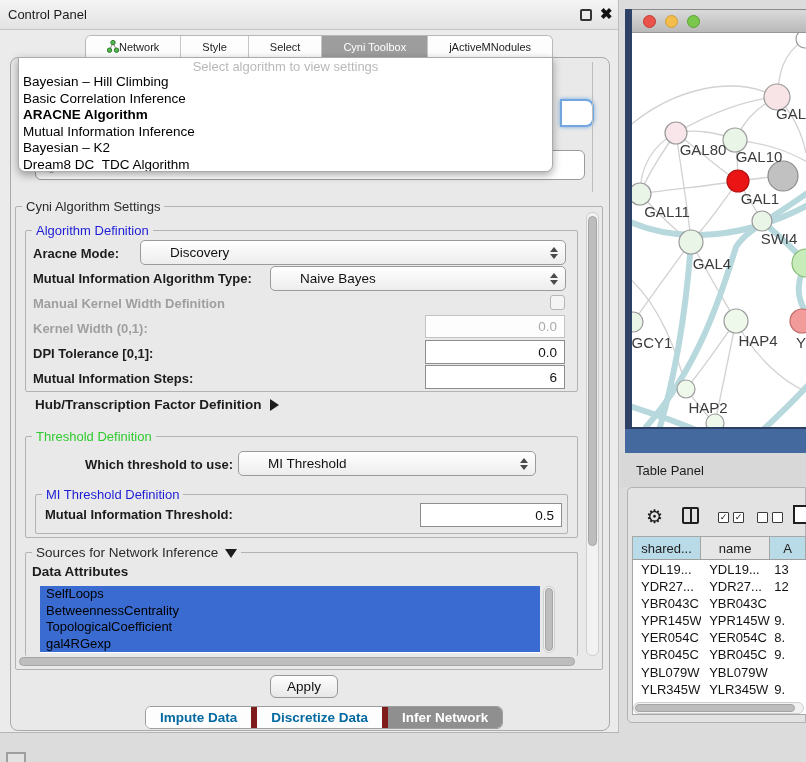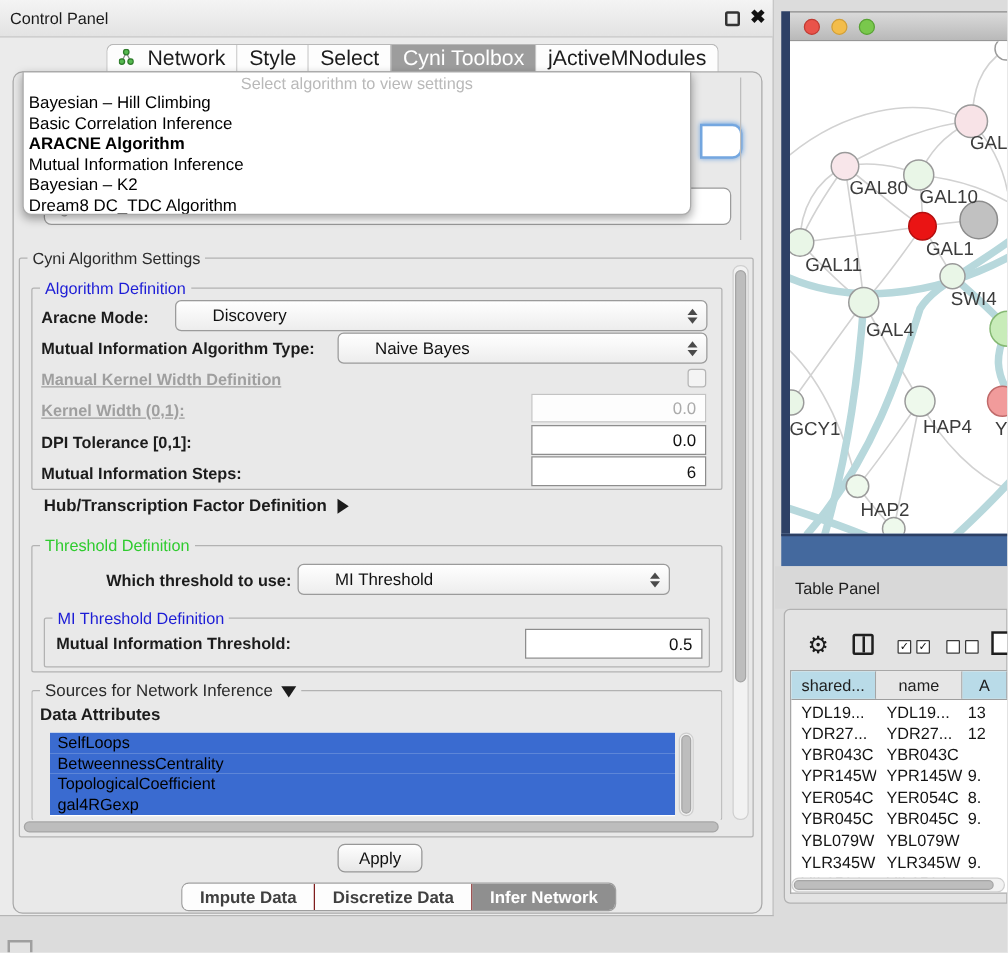--- a/index.html
+++ b/index.html
@@ -9,55 +9,55 @@
   .abs{position:absolute;}
   
   #cp{left:0;top:0;width:619px;height:733px;background:#ebebeb;border-right:1px solid #bcbcbc;border-bottom:1px solid #b5b5b5;}
   #cp-title{left:0;top:0;width:100%;height:30px;background:linear-gradient(#f4f4f4,#e3e3e3);border-bottom:1px solid #c6c6c6;}
   #cp-title-text{left:8px;top:7px;font-size:13px;color:#1b1b1b;}
   .win-btn{font-size:13px;color:#222;line-height:13px;}
   #float-btn{left:580px;top:9px;width:12px;height:12px;border:2px solid #333;border-radius:2px;}
   #close-btn{left:600px;top:7px;font-weight:bold;font-size:15px;color:#111;}
   
   #tabbar{left:85px;top:35px;height:23px;display:flex;background:#fdfdfd;border:1px solid #b8b8b8;border-bottom:none;border-radius:6px 6px 0 0;overflow:hidden;}
-  .tab{display:flex;align-items:center;gap:11px;padding:0 9px;font-size:17px;color:#1c1c1c;background:#fdfdfd;border-right:1px solid #c6c6c6;white-space:nowrap;}
+  .tab{display:flex;align-items:center;gap:0;padding:0 21px;font-size:11px;color:#1c1c1c;background:#fdfdfd;border-right:1px solid #c6c6c6;white-space:nowrap;}
   .tab:last-child{border-right:none;}
   .tab.sel{background:#9d9d9d;color:#fff;}
   
   #panel{left:10px;top:57px;width:600px;height:674px;border:1px solid #a9a9a9;border-radius:8px;background:#e9e9e9;}
   
   .sliver-line{background:#bdbdbd;}
   #combo-ghost{left:35px;top:150px;width:550px;height:30px;background:#fff;border:1px solid #9b9b9b;border-radius:6px;font-size:13px;color:#9a9a9a;display:flex;align-items:center;padding-left:12px;}
   #focus-combo{left:560px;top:99px;width:34px;height:28px;background:#fff;border:2px solid #74a7e0;box-shadow:0 0 4px #74a7e0;border-radius:0 8px 8px 0;}
   
   .grp{border:1px solid #b2b2b2;border-radius:2px;}
   .lg{position:absolute;top:-8px;left:6px;background:#e9e9e9;padding:0 4px;font-size:13px;color:#2b2b2b;white-space:nowrap;}
   .lg.blue{color:#1d1dd6;}
   .lg.green{color:#2fcb2f;}
   .lb{font-size:13px;font-weight:bold;color:#1c1c1c;white-space:nowrap;}
-  .lb.dis{color:#9f9f9f;text-decoration:underline;}
+  .lb.dis{color:#9f9f9f;}
   .fld{background:#fff;border:1px solid #8d8d8d;font-size:13.5px;color:#111;display:flex;align-items:center;justify-content:flex-end;padding:0 7px;}
   .fld.dis{border-color:#c3c3c3;color:#ababab;background:#fdfdfd;}
   .cmb{background:linear-gradient(#ffffff,#ededed);border:1px solid #9b9b9b;border-radius:5px;display:flex;align-items:center;font-size:13.5px;color:#111;padding-left:29px;}
   .spin{position:absolute;right:7px;top:50%;transform:translateY(-50%);display:flex;flex-direction:column;gap:2px;}
   .spin i{display:block;width:0;height:0;border-left:4px solid transparent;border-right:4px solid transparent;}
   .spin .up{border-bottom:5px solid #4a4a4a;}
   .spin .dn{border-top:5px solid #4a4a4a;}
   .tri-right{display:inline-block;width:0;height:0;border-top:6px solid transparent;border-bottom:6px solid transparent;border-left:9px solid #1c1c1c;margin-left:8px;vertical-align:-2px;}
   .tri-down{display:inline-block;width:0;height:0;border-left:6px solid transparent;border-right:6px solid transparent;border-top:9px solid #1c1c1c;margin-left:7px;vertical-align:-1px;}
   .chk{border:1px solid #b5b5b5;border-radius:3px;background:#f4f4f4;}
   
   .sb-track{background:#f2f2f2;border:1px solid #cfcfcf;border-radius:6px;}
   .sb-thumb{background:#bdbdbd;border:1px solid #a5a5a5;border-radius:6px;}
   
   .attr-item{height:16.6px;line-height:16.6px;background:#3a6bd0;color:#000000;font-size:13px;padding-left:6px;white-space:nowrap;overflow:hidden;}
   
   #apply-btn{left:270px;top:675px;width:68px;height:23px;background:linear-gradient(#fefefe,#e7e7e7);border:1px solid #979797;border-radius:6px;font-size:13.5px;color:#111;display:flex;align-items:center;justify-content:center;}
   #btabs{left:145px;top:706px;height:23px;display:flex;border:1px solid #9e9e9e;border-radius:6px;overflow:hidden;background:#fdfdfd;}
-  .btab{display:flex;align-items:center;padding:0 14px;font-size:13.5px;font-weight:bold;color:#404040;border-right:1px solid #7f1d1d;background:#fdfdfd;white-space:nowrap;}
+  .btab{display:flex;align-items:center;padding:0 14px;font-size:13.5px;font-weight:bold;color:#0369a1;border-right:6px solid #7f1d1d;background:#fdfdfd;white-space:nowrap;}
   .btab:last-child{border-right:none;}
   .btab.sel{background:#8f8f8f;color:#fff;}
   
   #dd{left:18px;top:57px;width:535px;height:115px;background:#fff;border:1px solid #ababab;border-radius:0 0 7px 7px;box-shadow:0 3px 8px rgba(0,0,0,.35);z-index:40;overflow:hidden;}
   #dd-prompt{height:14px;line-height:14px;text-align:center;color:#b9b9b9;font-size:13px;margin-top:2px;}
   .dd-item{height:16.5px;line-height:16.5px;padding-left:4px;font-size:13.5px;color:#000;white-space:nowrap;}
   .dd-item.sel{font-weight:bold;}
   
   #net-left-border{left:625px;top:9px;width:7px;height:418px;background:#2e4166;}
   #net-titlebar{left:632px;top:9px;width:174px;height:24px;background:linear-gradient(#dadada,#b9b9b9);border-top:1px solid #8a8a8a;border-bottom:1px solid #979797;}

